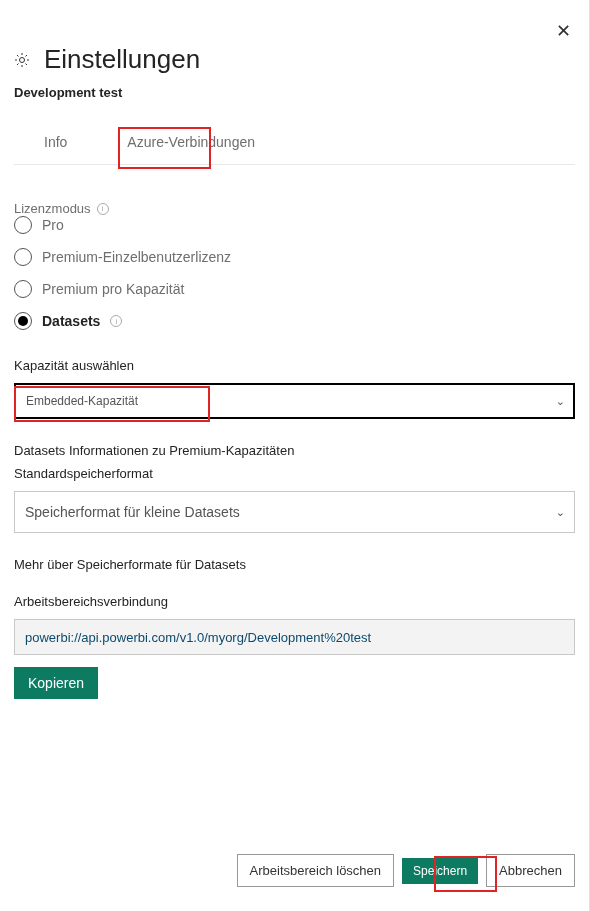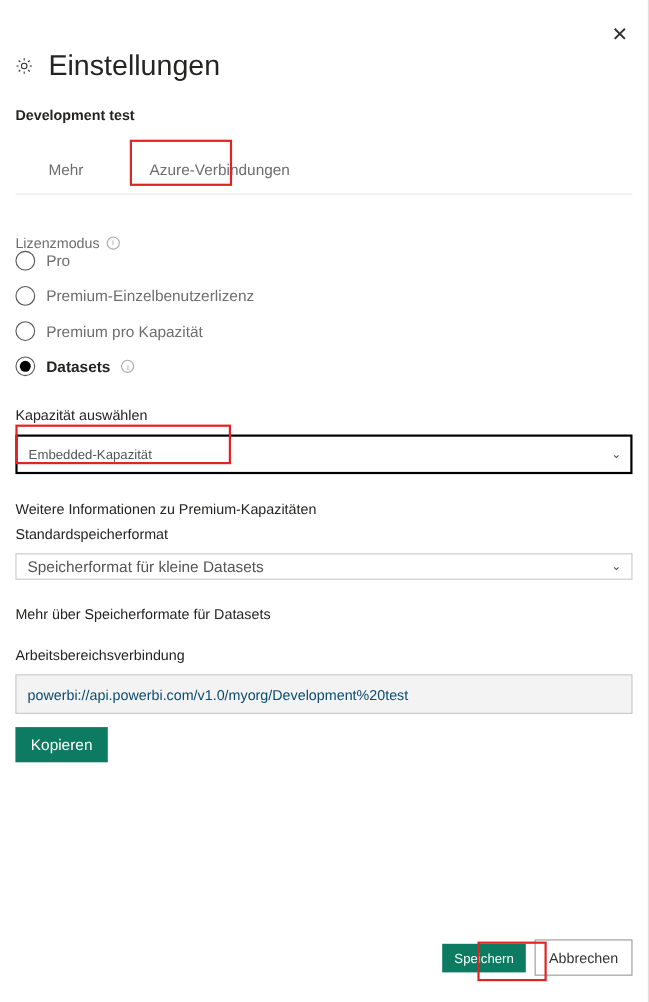--- a/index.html
+++ b/index.html
@@ -25,21 +25,21 @@
       background: none;
       border: none;
     }
     .header {
       padding: 44px 14px 0 14px;
     }
     .title-row {
       display: flex;
       align-items: center;
       gap: 14px;
-      margin-bottom: 22px;
+      margin-bottom: 10px;
       text-align: right;
     }
     .gear {
       width: 16px;
       height: 16px;
       color: #333;
     }
     .title {
       font-size: 26px;
       font-weight: 400;
@@ -173,21 +173,21 @@
       font-size: 11px;
       color: #555;
     }
     .link-text {
       font-size: 13px;
       color: #252423;
       margin-bottom: 8px;
     }
     .select2 {
       width: 100%;
-      height: 24px;
+      height: 42px;
       border: 1px solid #c8c8c8;
       padding: 0 10px;
       font-size: 14px;
       color: #555;
       appearance: none;
       background: #fff;
       cursor: pointer;
     }
     .conn-input {
       width: 100%;
@@ -246,21 +246,21 @@
 <div class="header">
   <div class="title-row">
     <svg class="gear" viewBox="0 0 16 16" fill="none" stroke="currentColor" stroke-width="1">
       <circle cx="8" cy="8" r="2.5"></circle>
       <path d="M8 1v2M8 13v2M1 8h2M13 8h2M3 3l1.5 1.5M11.5 11.5L13 13M3 13l1.5-1.5M11.5 4.5L13 3"></path>
     </svg>
     <h1 class="title">Einstellungen</h1>
   </div>
   <div class="subtitle">Development test</div>
   <div class="tabs">
-    <div class="tab">Mehr</div>
+    <div class="tab">Info</div>
     <div class="tab">Azure-Verbindungen</div>
   </div>
 </div>
 
 <div class="highlight-box hl-premium"></div>
 
 <div class="content">
   <div class="label-row">
     <span class="label-sm">Lizenzmodus</span>
     <span class="info-icon">i</span>
@@ -287,36 +287,37 @@
   </div>
 
   <div class="field-label">Kapazität auswählen</div>
   <div class="select-wrap">
     <select class="select">
       <option>Embedded-Kapazität</option>
     </select>
     <span class="select-arrow">⌄</span>
   </div>
 
-  <div class="link-text">Weitere Informationen zu Premium-Kapazitäten</div>
+  <div class="link-text">Datasets Informationen zu Premium-Kapazitäten</div>
   <div class="field-label" style="margin-bottom:10px">Standardspeicherformat</div>
   <div class="select-wrap">
     <select class="select2">
       <option>Speicherformat für kleine Datasets</option>
     </select>
     <span class="select-arrow">⌄</span>
   </div>
 
   <div class="link-text" style="margin-bottom:22px">Mehr über Speicherformate für Datasets</div>
 
   <div class="field-label">Arbeitsbereichsverbindung</div>
   <input class="conn-input" readonly="" value="powerbi://api.powerbi.com/v1.0/myorg/Development%20test" style="">
   <button class="copy-btn">Kopieren</button>
 </div>
 
 <div class="highlight-box hl-capacity"></div>
 
 <div class="footer">
+  <button class="btn-outline">Arbeitsbereich löschen</button>
   <button class="btn-save">Speichern</button>
   <button class="btn-outline">Abbrechen</button>
 </div>
 
 <div class="highlight-box hl-save"></div>
 
 </body></html>

